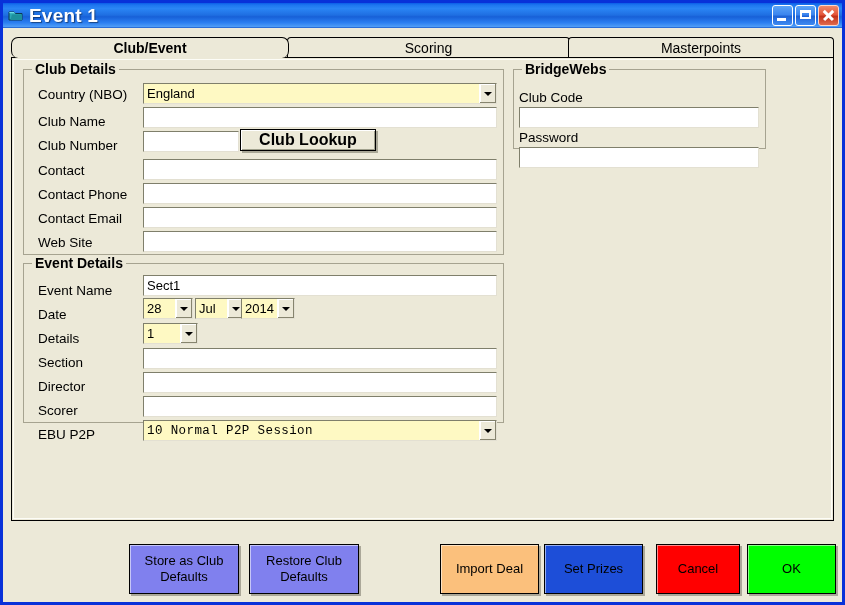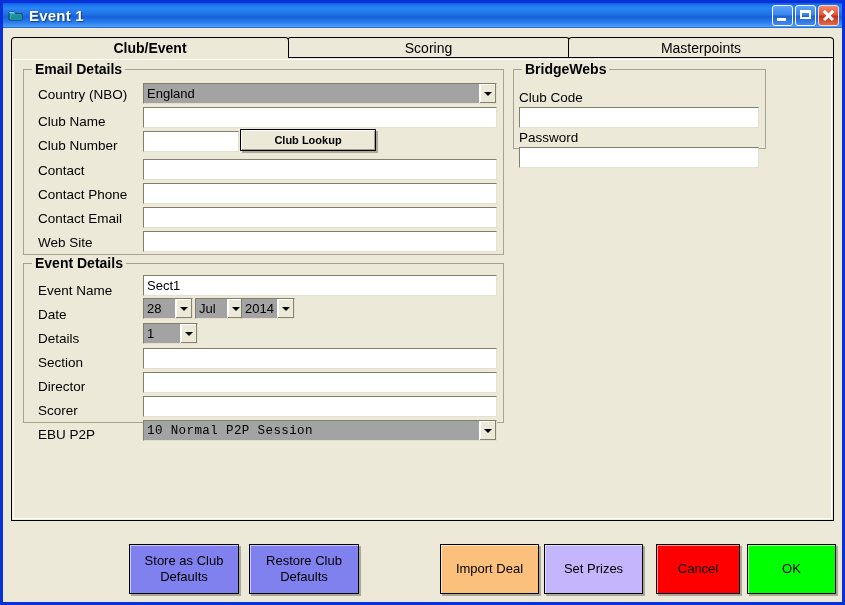--- a/index.html
+++ b/index.html
@@ -20,21 +20,21 @@
   .titlebar{
     position:absolute;left:0;top:0;width:839px;height:25px;
     background:linear-gradient(to bottom,#0a5ce8 0%,#1d76ef 8%,#2a85f5 22%,#1f6fe2 48%,#1760d8 55%,#2a7ef0 78%,#4c9bf7 94%,#1757c7 100%);
     display:flex;align-items:center;
   }
   .title-icon{
     width:16px;height:16px;margin-left:5px;margin-right:5px;
     position:relative;flex:0 0 auto;
   }
   .title-text{
-    color:#ffffff;font-size:15px;font-weight:bold;
+    color:#ffffff;font-size:19px;font-weight:bold;
     text-shadow:1px 1px 1px rgba(0,0,0,.45);
     letter-spacing:0.2px;
     font-family:"Liberation Sans",sans-serif;
   }
   .win-btns{position:absolute;right:3px;top:2px;display:flex;gap:2px;}
   .wb{
     width:21px;height:21px;border-radius:3px;
     border:1px solid #ffffff;
     position:relative;
     box-sizing:border-box;
@@ -52,21 +52,21 @@
     position:absolute;top:0;height:21px;
     background:#ece9d8;
     border:1px solid #000;
     border-bottom:none;
     border-radius:4px 4px 0 0;
     display:flex;align-items:center;justify-content:center;
     font-size:14px;color:#000;
     box-sizing:border-box;
   }
   .tab.active{font-weight:bold;z-index:5;}
-  .tab#t0{left:0;width:278px;}
+  .tab#t0{left:0;width:278px;border-radius:7px;}
   .tab#t1{left:276px;width:283px;}
   .tab#t2{left:557px;width:266px;}
 
   
   .panel{
     position:absolute;left:8px;top:54px;width:823px;height:464px;
     background:#ece9d8;border:1px solid #000;box-sizing:border-box;
   }
   .panel-inner{position:absolute;left:1px;top:1px;right:1px;bottom:1px;border:1px solid #fdfdf7;box-sizing:border-box;}
 
@@ -87,21 +87,21 @@
     position:absolute;box-sizing:border-box;
     background:#ffffff;
     border:1px solid #7f7f6b;
     border-right-color:#e3e0d2;border-bottom-color:#e3e0d2;
     font-size:13px;color:#000;
     padding:1px 3px;
     display:flex;align-items:center;
     overflow:hidden;white-space:nowrap;
     font-family:"Liberation Sans",sans-serif;
   }
-  .combo{position:absolute;box-sizing:border-box;background:#a3a3a3;border:1px solid #7f7f6b;border-right-color:#e3e0d2;border-bottom-color:#e3e0d2;display:flex;align-items:center;}
+  .combo{position:absolute;box-sizing:border-box;background:#fef9c3;border:1px solid #7f7f6b;border-right-color:#e3e0d2;border-bottom-color:#e3e0d2;display:flex;align-items:center;}
   .combo .cval{flex:1;font-size:13px;padding-left:3px;overflow:hidden;white-space:nowrap;color:#000;}
   .combo.mono .cval{font-family:"Liberation Mono",monospace;font-size:12.5px;letter-spacing:.4px;}
   .combo .carrow{
     width:16px;height:100%;flex:0 0 16px;
     background:#ece9d8;
     border-left:1px solid #fff;
     box-shadow:inset -1px -1px 0 #86846e, inset 1px 1px 0 #fff;
     position:relative;
   }
   .combo .carrow::after{
@@ -109,21 +109,21 @@
     margin-left:-4px;margin-top:-2px;
     border-left:4px solid transparent;border-right:4px solid transparent;
     border-top:4px solid #000;
   }
   .btn3d{
     position:absolute;box-sizing:border-box;
     background:#ece9d8;color:#000;
     border:1px solid #000;
     box-shadow:inset 1px 1px 0 #ffffff, inset -1px -1px 0 #a0a08c, 2px 2px 0 rgba(90,88,74,.45);
     display:flex;align-items:center;justify-content:center;
-    font-size:11px;font-weight:bold;
+    font-size:16px;font-weight:bold;
     font-family:"Liberation Sans",sans-serif;
   }
   
   .cbtn{
     position:absolute;box-sizing:border-box;
     border:1px solid #000;
     box-shadow:inset 1px 1px 0 rgba(255,255,255,.55), 2px 2px 0 rgba(105,103,90,.5);
     display:flex;align-items:center;justify-content:center;
     text-align:center;line-height:1.25;
     font-size:13px;color:#000;
@@ -165,21 +165,21 @@
     <div class="tab" id="t2">
       <span>Masterpoints</span>
     </div>
   </div>
 
   <div class="panel">
     <div class="panel-inner"></div>
   </div>
 
   <div class="group" id="grp-club">
-    <div class="glegend">Email Details</div>
+    <div class="glegend">Club Details</div>
   </div>
 
   <div class="lbl" style="left:35px;top:84px;">Country (NBO)</div>
   <div class="lbl" style="left:35px;top:111px;">Club Name</div>
   <div class="lbl" style="left:35px;top:135px;">Club Number</div>
   <div class="lbl" style="left:35px;top:160px;">Contact</div>
   <div class="lbl" style="left:35px;top:184px;">Contact Phone</div>
   <div class="lbl" style="left:35px;top:208px;">Contact Email</div>
   <div class="lbl" style="left:35px;top:232px;">Web Site</div>
 
@@ -260,21 +260,21 @@
     <div>
       <span>Restore Club</span>
       <span>Defaults</span>
     </div>
   </div>
 
   <div class="cbtn" style="left:437px;top:541px;width:99px;height:50px;background:#fbc07c;">
     <span>Import Deal</span>
   </div>
 
-  <div class="cbtn" style="left:541px;top:541px;width:99px;height:50px;background:#c4b5fd;text-align:center;">
+  <div class="cbtn" style="left:541px;top:541px;width:99px;height:50px;background:#1d4ed8;text-align:center;">
     <span>Set Prizes</span>
   </div>
 
   <div class="cbtn" style="left:653px;top:541px;width:84px;height:50px;background:#ff0000;">
     <span>Cancel</span>
   </div>
 
   <div class="cbtn" style="left:744px;top:541px;width:89px;height:50px;background:#00ff00;">
     <span>OK</span>
   </div>

